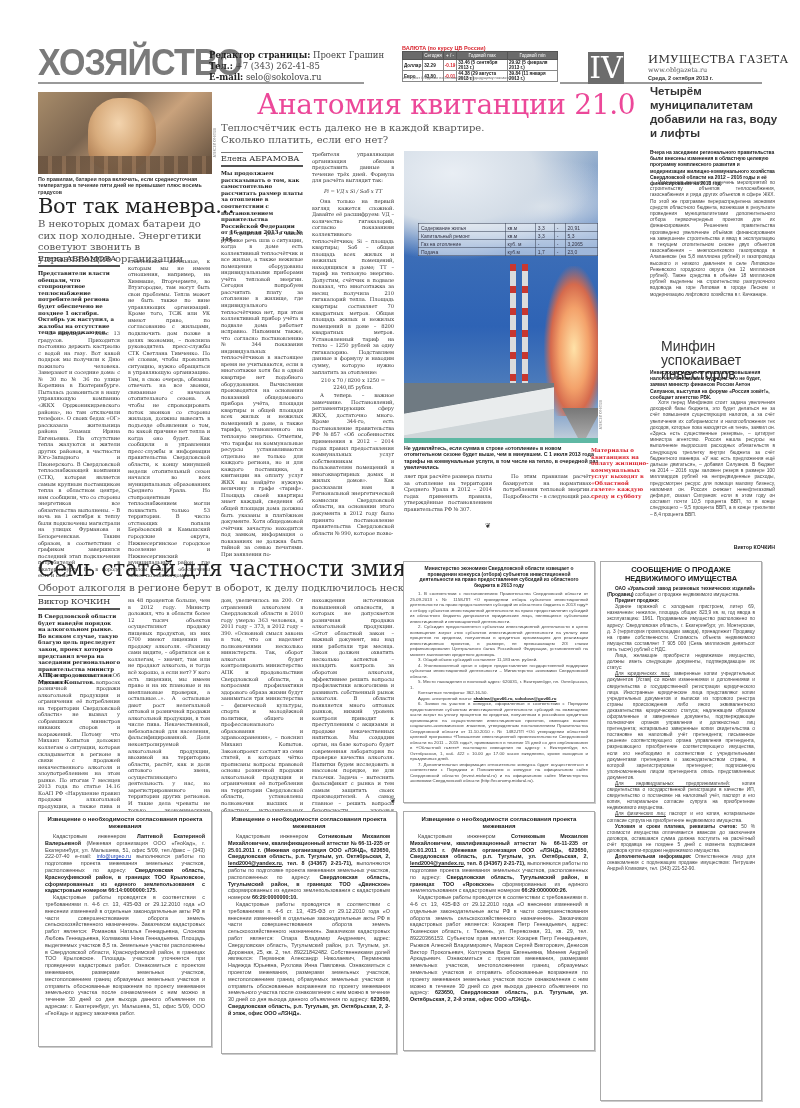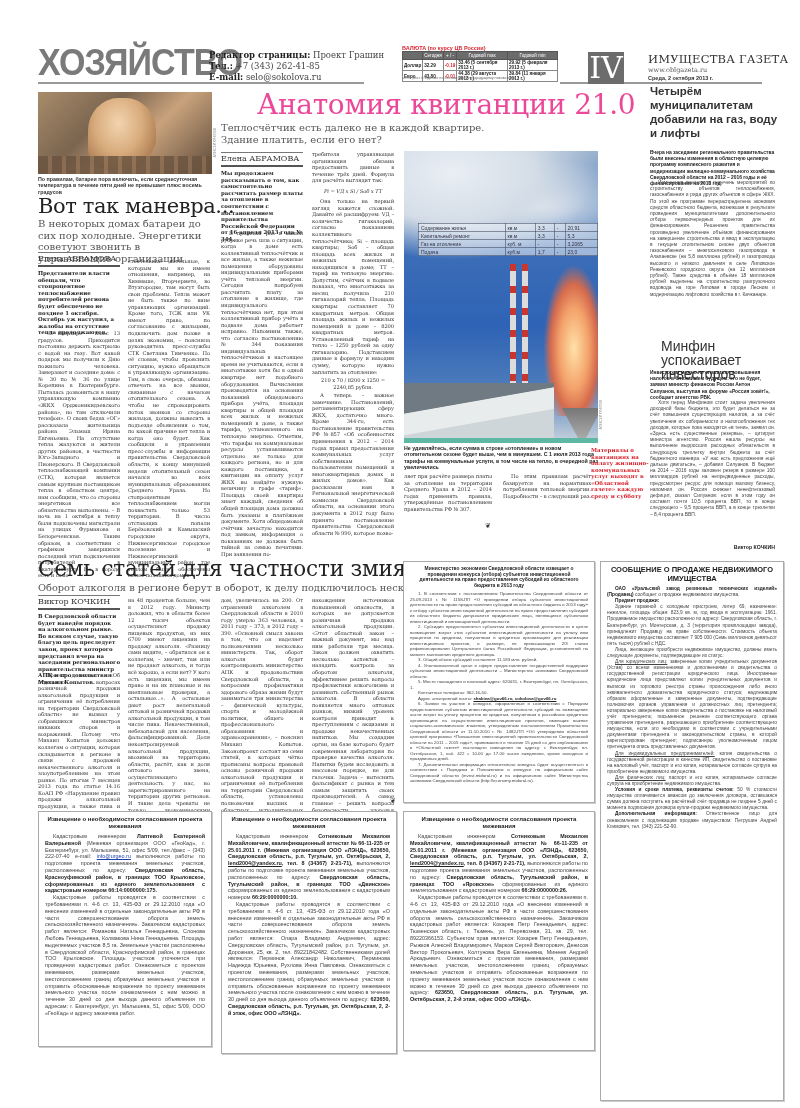--- a/index.html
+++ b/index.html
@@ -89,21 +89,21 @@
 
   
   .notice { position: absolute; border: 1px solid #aaa; box-shadow: 1px 1px 0 #ccc; background: #fff; padding: 4px 6px; }
   .notice .nt { font-family: "Liberation Sans", sans-serif; font-weight: bold; font-size: 6px; line-height: 7px; text-align: center; color: #222; margin-bottom: 3px; }
   .notice .nb { font-family: "Liberation Sans", sans-serif; font-size: 5.2px; line-height: 6.4px; color: #444; text-align: justify; }
   .notice .nb b { color: #222; }
   .notice .link { color: #1a3fb0; text-decoration: underline; }
   #notice-ministry { left: 403px; top: 561px; width: 192px; height: 242px; }
   #notice-ministry .nt { font-size: 4.9px; line-height: 5.6px; }
   #notice-ministry .nb { font-size: 4.4px; line-height: 5.5px; }
-  #notice-sale { left: 600px; top: 561px; width: 184px; height: 540px; }
+  #notice-sale { left: 600px; top: 561px; width: 162px; height: 540px; }
   #notice-sale .nt { font-size: 7.5px; line-height: 8.5px; }
   #notice-sale .nb { font-size: 4.8px; line-height: 6.1px; }
   #notice-1 { left: 38px; top: 811px; width: 174px; height: 236px; }
   #notice-2 { left: 221px; top: 811px; width: 176px; height: 243px; }
   #notice-3 { left: 403px; top: 811px; width: 192px; height: 240px; }
   .notice-1 .nb, #notice-1 .nb, #notice-2 .nb, #notice-3 .nb { font-size: 5.4px; line-height: 6.8px; }
   .end-mark { position: absolute; font-size: 7px; color: #333; }
 </style>
 </head>
 <body>
@@ -161,21 +161,21 @@
 <div class="abs byline" id="by-gift">Елена АБРАМОВА</div>
 <div class="abs lead" id="lead-gift">Представители власти обещали, что стопроцентное теплоснабжение потребителей региона будет обеспечено не позднее 1 октября. Октябрь уж наступил, а жалобы на отсутствие тепла продолжаются.</div>
 <div class="abs body-txt" id="col1a">
     <p class="indent">«В квартире – плюс 13 градусов. Приходится постоянно держать кастрюлю с водой на газу. Вот какой подарок мы получили к Дню пожилого человека. Замерзают и соседние дома: с № 30 по № 36 по улице Корепина в Екатеринбурге. Пыталась дозвониться в нашу управляющую компанию «ЖКХ Орджоникидзевского района», но там отключили телефон». О своих бедах «ОГ» рассказала жительница района Эльмаш Ирина Евгеньевна. На отсутствие тепла жалуются и жители других районов, в частности Юго-Западного и Пионерского. В Свердловской теплоснабжающей компании (СТК), которая является самым крупным поставщиком тепла в областном центре, нам сообщили, что со стороны энергетиков все обязательства выполнены. – В ночь на 1 октября к теплу были подключены магистрали на улицах Фурманова и Белореченская. Таким образом, в соответствии с графиком завершился последний этап подключения потребителей в Екатеринбурге. Но в городе есть и само-</p>
   </div>
 <div class="abs body-txt" id="col1b">
     <p>стоятельные котельные, к которым мы не имеем отношения, например, на Химмаше, Вторчермете, во Втузгородке, там могут быть свои проблемы. Тепла может не быть также по вине управляющих организаций. Кроме того, ТСЖ или УК имеют право, по согласованию с жильцами, подключить дом позже в целях экономии, – пояснила руководитель пресс-службы СТК Светлана Тимченко. По её словам, чтобы прояснить ситуацию, нужно обращаться в управляющую организацию. Там, в свою очередь, обязаны отвечать на все звонки, связанные с началом отопительного сезона. А чтобы не спровоцировать поток звонков со стороны жильцов, должны вывесить в подъезде объявления о том, по какой причине нет тепла и когда оно будет. Как сообщили в управлении пресс-службы и информации правительства Свердловской области, к концу минувшей недели отопительный сезон начался во всех муниципальных образованиях Среднего Урала. Но стопроцентным теплоснабжением могли похвастать только 53 территории. В число отстающих попали Берёзовский и Камышский городские округа, Нижнесергинское городское поселение и Нижнесергинский муниципальный район, где теплом были обеспечены менее половины домов.</p>
   </div>
 
 <div class="abs" id="h-anat">Анатомия квитанции 21.0</div>
-<div class="abs" id="sub-anat">Теплосчётчик есть далеко не в каждой квартире. Здание платить, если его нет?</div>
+<div class="abs" id="sub-anat">Теплосчётчик есть далеко не в каждой квартире. Сколько платить, если его нет?</div>
 <div class="abs byline" id="by-anat">Елена АБРАМОВА</div>
 <div class="abs lead" id="lead-anat">Мы продолжаем рассказывать о том, как самостоятельно рассчитать размер платы за отопление в соответствии с постановлением правительства Российской Федерации от 16 апреля 2013 года № 344.</div>
 <div class="abs body-txt" id="col2a">
     <p class="indent">В прошлый раз в нашей рубрике речь шла о ситуации, когда в доме есть коллективный теплосчётчик и все жилые, а также нежилые помещения оборудованы индивидуальными приборами учёта тепловой энергии. Сегодня попробуем рассчитать плату за отопление в жилище, где индивидуального теплосчётчика нет, при этом коллективный прибор учёта в подвале дома работает исправно. Напомним также, что согласно постановлению № 344 показания индивидуальных теплосчётчиков в настоящее время не учитываются, если в многоэтажке хотя бы в одной квартире нет подобного оборудования. Вычисления производятся на основании показаний общедомового прибора учёта, площади квартиры и общей площади всех жилых и нежилых помещений в доме, а также тарифа, установленного на тепловую энергию. Отметим, что тарифы на коммунальные ресурсы устанавливаются отдельно не только для каждого региона, но и для каждого поставщика, в квитанции на оплату услуг ЖКХ вы найдёте нужную величину в графе «тариф». Площадь своей квартиры знает каждый, сведения об общей площади дома должны быть указаны в платёжном документе. Хотя общедомовой счётчик зачастую находится под замком, информация о показаниях не должна быть тайной за семью печатями. При заявлении по-</p>
   </div>
 <div class="abs body-txt" id="col2b">
   <p>требителя управляющая организация обязана предоставить данные в течение трёх дней. Формула для расчёта выглядит так:</p>
   <p style="text-align:center;font-style:italic;margin:4px 0;">Pi = VД x Si / Sоб x TT</p>
   <p class="indent">Она только на первый взгляд кажется сложной. Давайте её расшифруем: VД – количество гигакалорий, согласно показаниям коллективного теплосчётчика; Si – площадь квартиры; Sоб – общая площадь всех жилых и нежилых помещений, находящихся в доме; TT – тариф на тепловую энергию. Допустим, счётчик в подвале показал, что многоэтажка за месяц получила 210 гигакалорий тепла. Площадь квартиры составляет 70 квадратных метров. Общая площадь жилых и нежилых помещений в доме – 8200 квадратных метров. Установленный тариф на тепло – 1250 рублей за одну гигакалорию. Подставляем данные в формулу и находим сумму, которую нужно заплатить за отопление:</p>
   <p style="text-align:center;margin:2px 0;">210 x 70 / 8200 x 1250 = 2240,85 рубля.</p>

